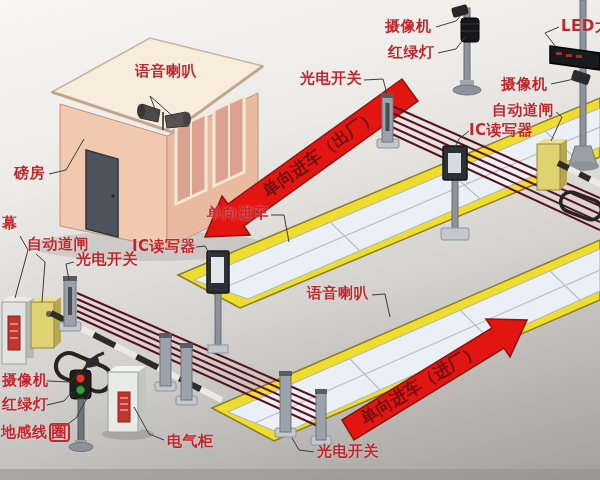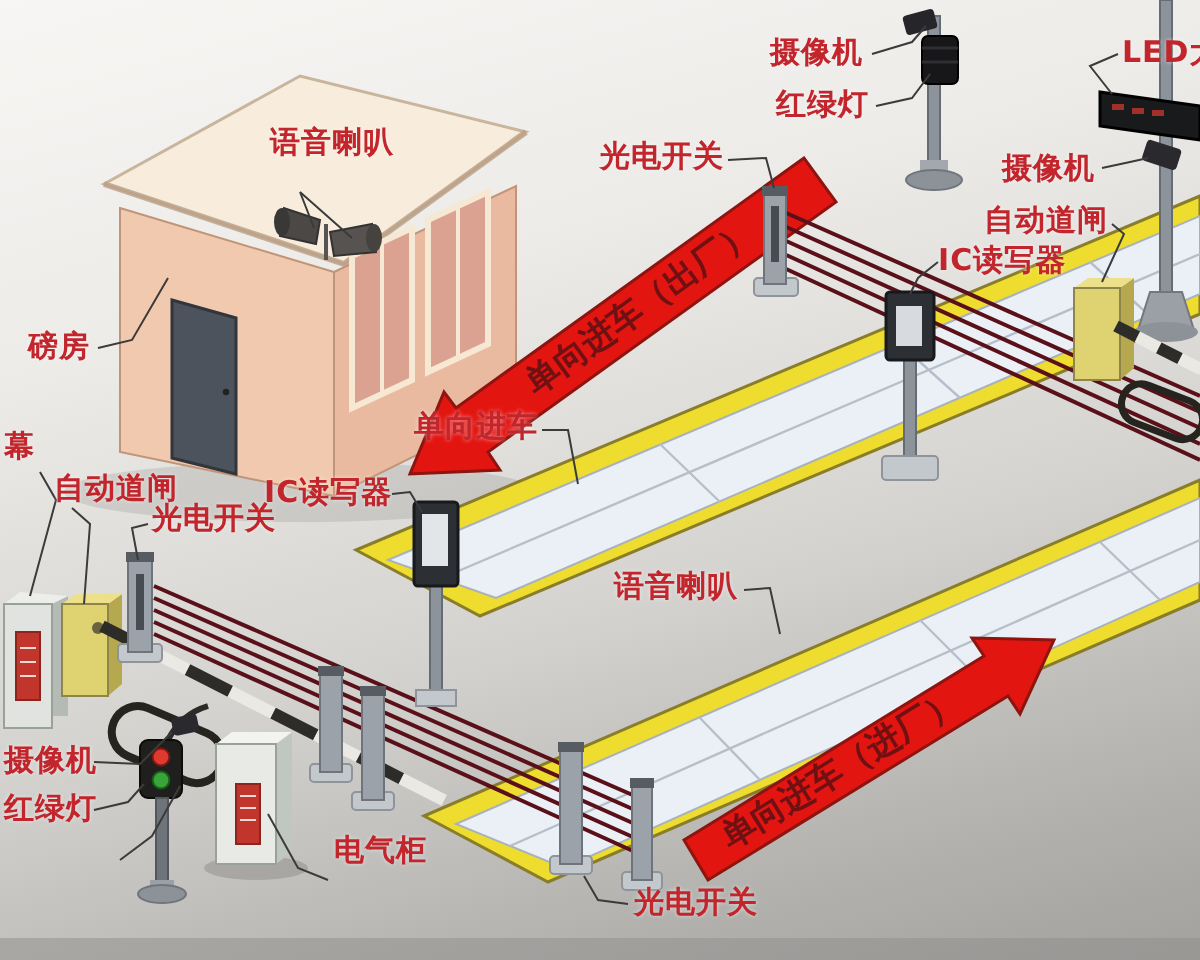--- a/index.html
+++ b/index.html
@@ -239,15 +239,16 @@
   <div class="label" style="left:300px;top:71px">光电开关</div>
   <div class="label" style="left:14px;top:166px">磅房</div>
   <div class="label" style="left:207px;top:206px">单向进车</div>
   <div class="label" style="left:132px;top:239px">IC读写器</div>
   <div class="label" style="left:307px;top:286px">语音喇叭</div>
   <div class="label" style="left:2px;top:216px">幕</div>
   <div class="label" style="left:27px;top:237px">自动道闸</div>
   <div class="label" style="left:76px;top:252px">光电开关</div>
   <div class="label" style="left:2px;top:373px">摄像机</div>
   <div class="label" style="left:2px;top:397px">红绿灯</div>
-  <div class="label" style="left:167px;top:418px">电气柜</div>
+  <div class="label" style="left:1px;top:423px"><span>地感线</span><span class="boxed">圈</span></div>
+  <div class="label" style="left:167px;top:434px">电气柜</div>
   <div class="label" style="left:317px;top:444px">光电开关</div>
 </div>
 
 </body></html>

